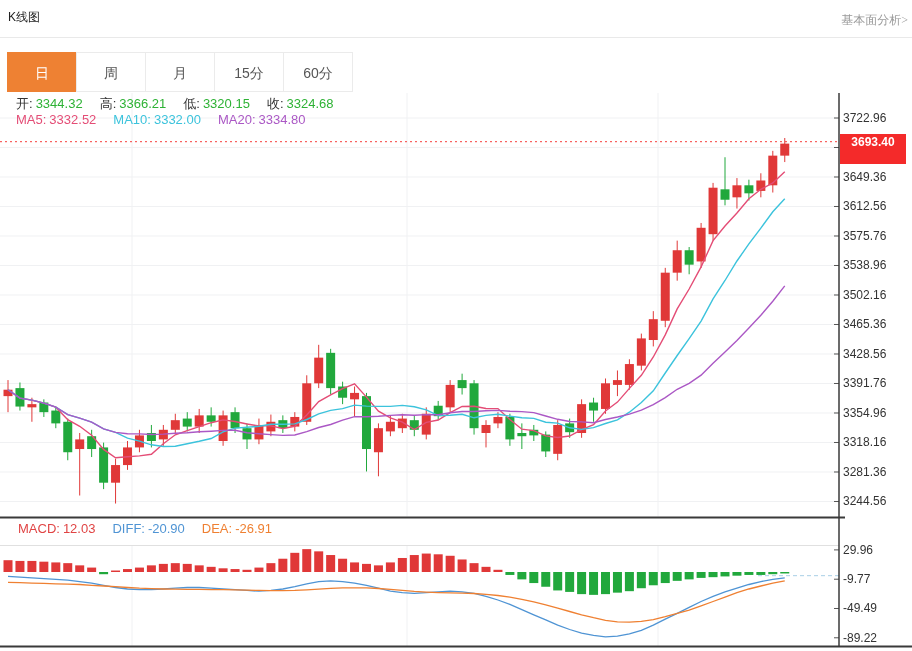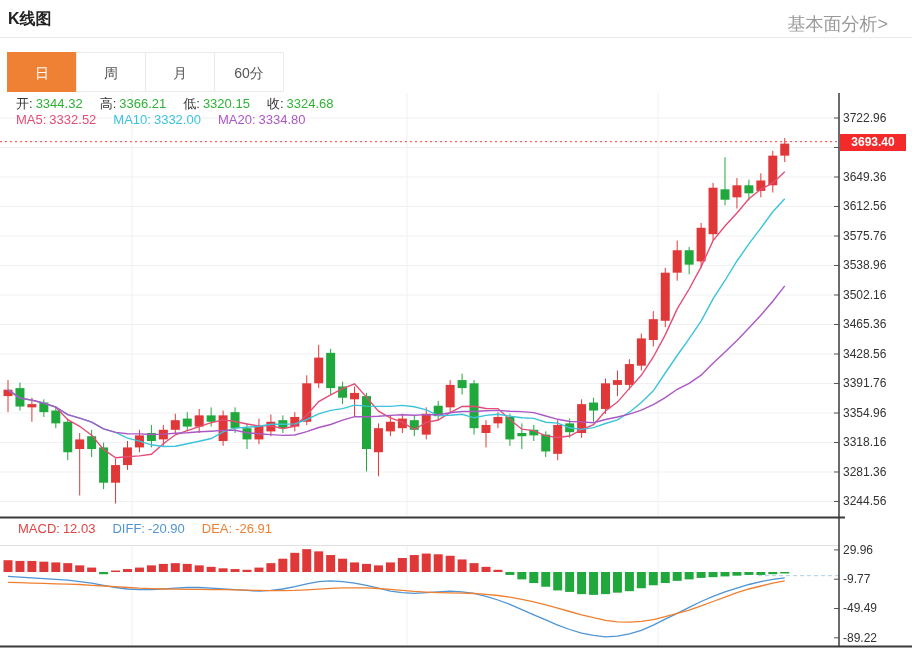--- a/index.html
+++ b/index.html
@@ -1,45 +1,46 @@
 <!DOCTYPE html>
 <html><head>
 <meta charset="utf-8">
 <style>
   html,body{margin:0;padding:0;background:#fff;}
   .page{position:relative;width:912px;height:651px;background:#fff;overflow:hidden;
         font-family:"Liberation Sans",sans-serif;}
   .hdr{position:absolute;left:0;top:0;width:912px;height:38px;border-bottom:1px solid #e9e9e9;box-sizing:border-box;}
-  .title{position:absolute;left:8px;top:9px;font-size:16px;font-weight:bold;color:#222;}
-  .link{position:absolute;right:24px;top:12px;font-size:18px;color:#999;text-decoration:none;cursor:pointer;}
+  .title{position:absolute;left:8px;top:9px;font-size:12px;font-weight:normal;color:#222;}
+  .link{position:absolute;right:4px;top:12px;font-size:12px;color:#999;text-decoration:none;cursor:pointer;font-family:Liberation Serif, serif;}
   .tabs{position:absolute;left:8px;top:52px;display:flex;}
   .tab{width:70px;height:40px;line-height:40px;text-align:center;font-size:14px;color:#555;
        background:#fff;border:1px solid #ebebeb;margin-left:-1px;box-sizing:border-box;cursor:pointer;}
   .tab.sel{background:#ee8133;border-color:#ee8133;color:#fff;}
   .chartwrap{position:absolute;left:0;top:93px;width:912px;height:558px;}
   svg{position:absolute;left:0;top:0;}
   svg text{font-family:"Liberation Sans",sans-serif;font-size:12px;fill:#333;}
   .leg{position:absolute;font-size:13px;white-space:nowrap;text-align:right;}
   .leg span{margin-right:3px;}
   .leg .item{margin-right:14px;}
-  .tag{position:absolute;left:840px;top:40px;width:66px;height:17px;line-height:17px;
+  .tag{position:absolute;left:840px;top:40px;width:66px;height:30px;line-height:17px;
        background:#f42a2a;color:#fff;font-size:12px;font-weight:bold;text-align:center;}
 </style>
 </head>
 <body>
 
 <div class="page">
   <div class="hdr">
     <span class="title">K线图</span>
     <a class="link">基本面分析&gt;</a>
   </div>
   <div class="tabs" id="tabbar">
       <div class="tab sel">日</div>
       <div class="tab">周</div>
       <div class="tab">月</div>
+      <div class="tab">15分</div>
       <div class="tab">60分</div>
     </div>
   <div class="chartwrap">
     <svg id="chart" width="912" height="558">
         <line x1="0" y1="25" x2="839" y2="25" stroke="#f0f1f3" stroke-width="1"></line>
         <line x1="0" y1="54.49899799599213" x2="839" y2="54.49899799599213" stroke="#f0f1f3" stroke-width="1"></line>
         <line x1="0" y1="83.99799599198388" x2="839" y2="83.99799599198388" stroke="#f0f1f3" stroke-width="1"></line>
         <line x1="0" y1="113.49699398797603" x2="839" y2="113.49699398797603" stroke="#f0f1f3" stroke-width="1"></line>
         <line x1="0" y1="142.99599198396777" x2="839" y2="142.99599198396777" stroke="#f0f1f3" stroke-width="1"></line>
         <line x1="0" y1="172.4949899799599" x2="839" y2="172.4949899799599" stroke="#f0f1f3" stroke-width="1"></line>

